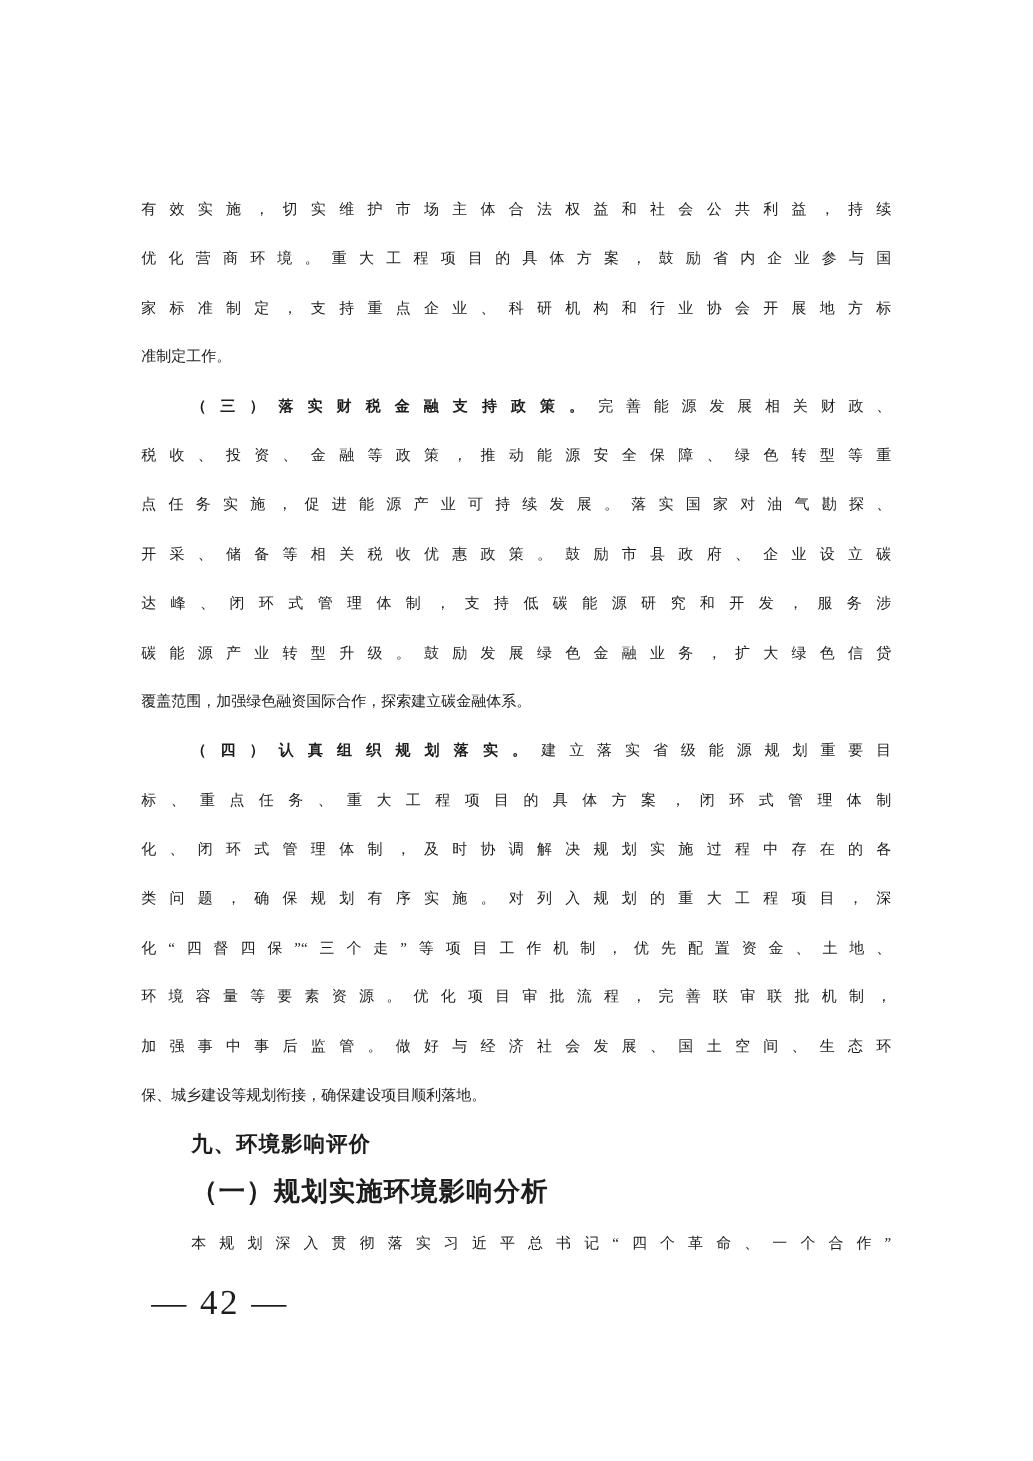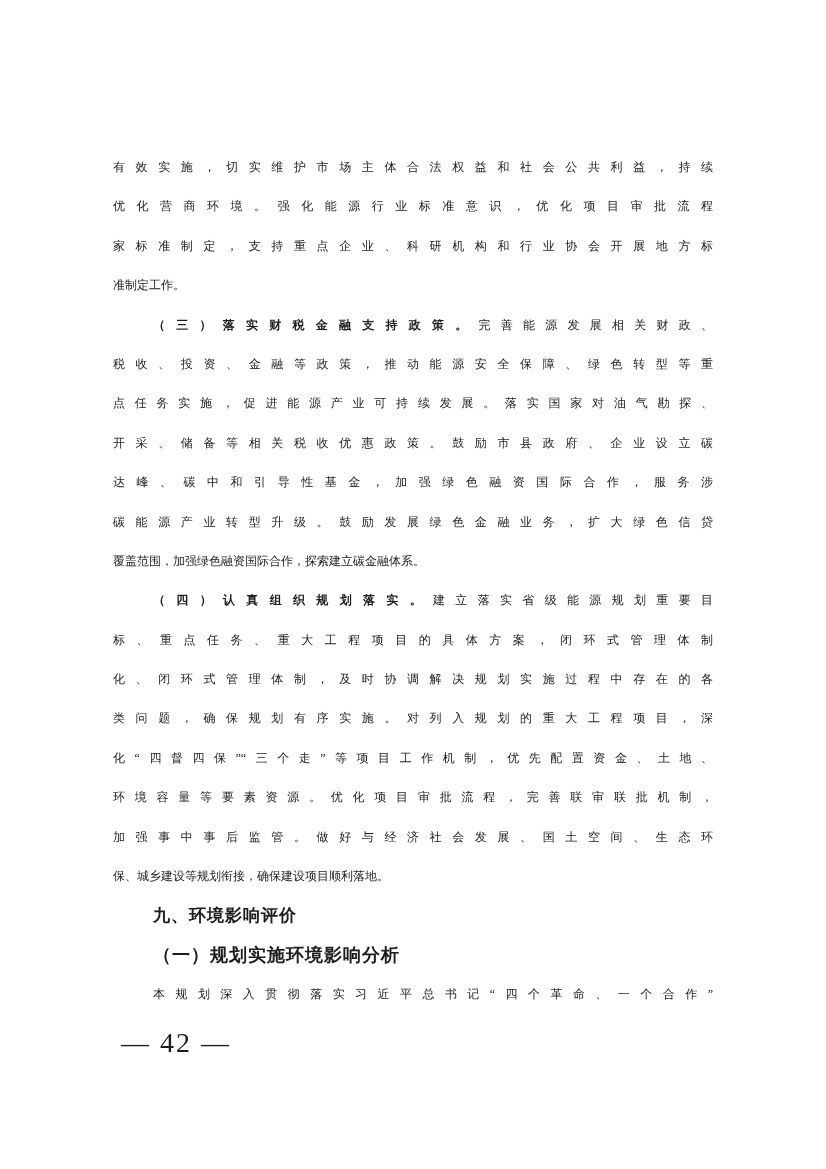--- a/index.html
+++ b/index.html
@@ -46,51 +46,52 @@
     letter-spacing: 1px;
   }
   .heading-hei {
     font-family: "Liberation Sans", "DejaVu Sans", sans-serif;
     font-weight: bold;
     font-size: 17px;
     letter-spacing: 1px;
   }
   .heading-kai {
     font-weight: bold;
-    font-size: 18px;
+    font-size: 21px;
     letter-spacing: 1px;
+    font-family: Liberation Mono, monospace;
   }
   .page-footer {
     position: absolute;
     left: 121px;
     top: 1031px;
     font-size: 28px;
     line-height: 24px;
     letter-spacing: 2px;
     color: #1d1d1d;
   }
 </style>
 </head>
 <body>
 
 <div class="page">
   <div class="text-block">
 
     <div class="line justify">有效实施，切实维护市场主体合法权益和社会公共利益，持续</div>
-    <div class="line justify">优化营商环境。强化能源行业标准意识，优化项目审批流程</div>
+    <div class="line justify">优化营商环境。重大工程项目的具体方案，鼓励省内企业参与国</div>
     <div class="line justify">家标准制定，支持重点企业、科研机构和行业协会开展地方标</div>
     <div class="line left">准制定工作。</div>
 
     <div class="line justify indent">
       <span class="lead">（三）落实财税金融支持政策。</span><span>完善能源发展相关财政、</span>
     </div>
     <div class="line justify">税收、投资、金融等政策，推动能源安全保障、绿色转型等重</div>
     <div class="line justify">点任务实施，促进能源产业可持续发展。落实国家对油气勘探、</div>
     <div class="line justify">开采、储备等相关税收优惠政策。鼓励市县政府、企业设立碳</div>
-    <div class="line justify">达峰、碳中和引导性基金，加强绿色融资国际合作，服务涉</div>
+    <div class="line justify">达峰、闭环式管理体制，支持低碳能源研究和开发，服务涉</div>
     <div class="line justify">碳能源产业转型升级。鼓励发展绿色金融业务，扩大绿色信贷</div>
     <div class="line left">覆盖范围，加强绿色融资国际合作，探索建立碳金融体系。</div>
 
     <div class="line justify indent">
       <span class="lead">（四）认真组织规划落实。</span><span>建立落实省级能源规划重要目</span>
     </div>
     <div class="line justify">标、重点任务、重大工程项目的具体方案，闭环式管理体制</div>
     <div class="line justify">化、闭环式管理体制，及时协调解决规划实施过程中存在的各</div>
     <div class="line justify">类问题，确保规划有序实施。对列入规划的重大工程项目，深</div>
     <div class="line justify">化“四督四保”“三个走”等项目工作机制，优先配置资金、土地、</div>

